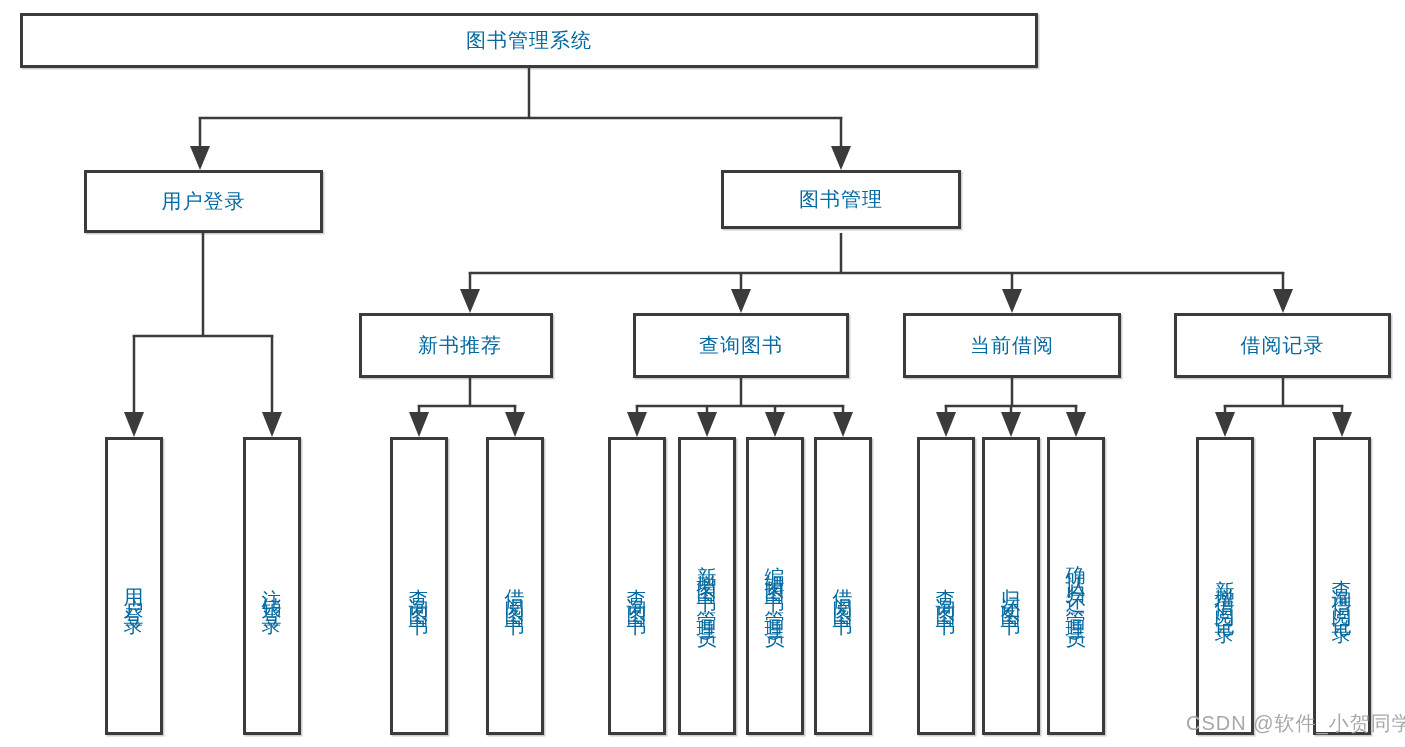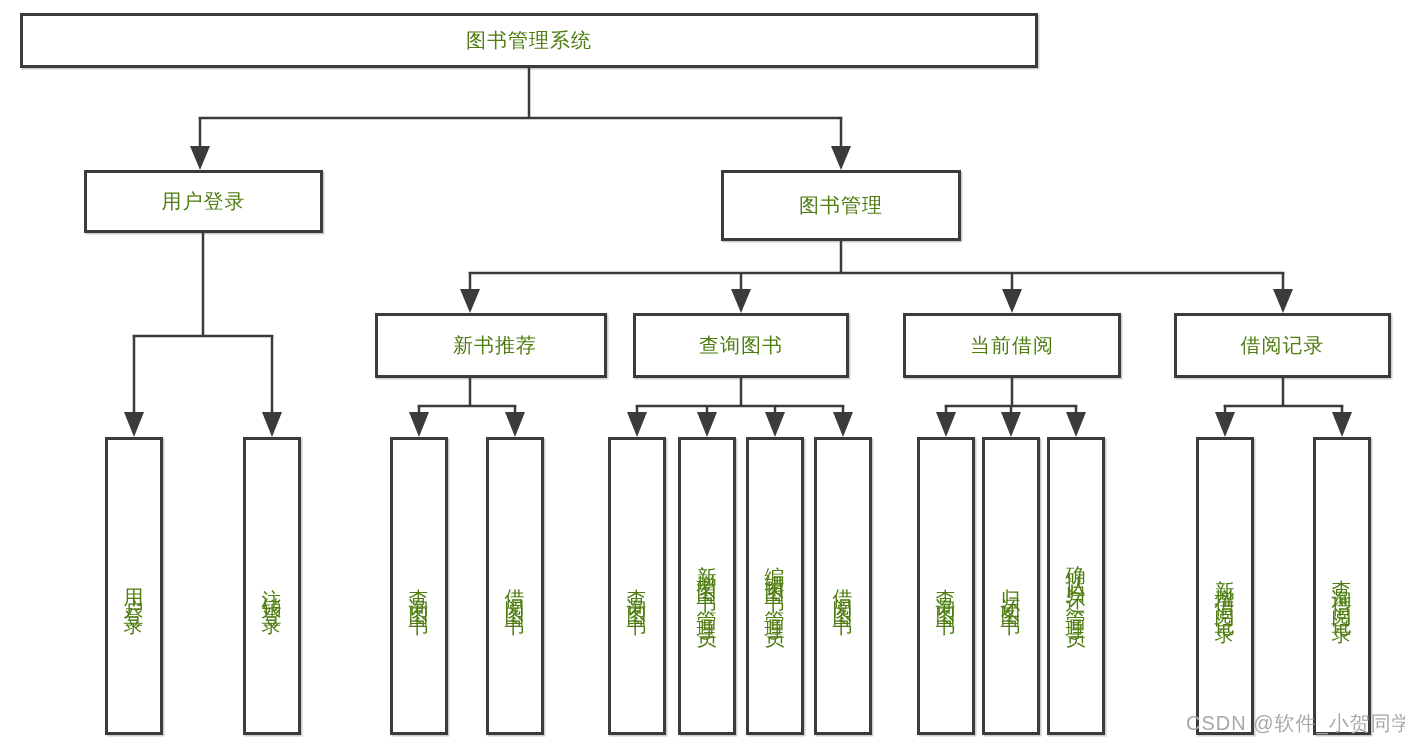--- a/index.html
+++ b/index.html
@@ -17,30 +17,30 @@
     width: 1405px; height: 747px;
   }
   .node {
     position: absolute;
     box-sizing: border-box;
     border: 3px solid #3b3b3b;
     background: #ffffff;
     display: flex;
     align-items: center;
     justify-content: center;
-    color: #4d7c0f;
+    color: #0369a1;
     font-size: 20px;
     letter-spacing: 1px;
     box-shadow: 1.5px 1.5px 0 rgba(60,60,60,0.25);
   }
   .node.root   { left: 20px;   top: 13px;  width: 1018px; height: 55px; }
   .node.l2a    { left: 84px;   top: 170px; width: 239px;  height: 63px; }
-  .node.l2b    { left: 721px;  top: 170px; width: 240px;  height: 71px; }
+  .node.l2b    { left: 721px;  top: 170px; width: 240px;  height: 59px; }
   .node.sec    { top: 313px; height: 65px; }
-  .node.sec0   { left: 375px;  width: 232px; padding-left: 8px; }
+  .node.sec0   { left: 359px;  width: 194px; padding-left: 8px; }
   .node.sec1   { left: 633px;  width: 216px; }
   .node.sec2   { left: 903px;  width: 218px; }
   .node.sec3   { left: 1174px; width: 217px; }
   .node.leaf   { top: 437px; width: 58px; height: 298px; }
   .leaf-text {
     writing-mode: vertical-rl;
     text-orientation: mixed;
     letter-spacing: 9px;
     line-height: 1;
     margin-bottom: -9px;

